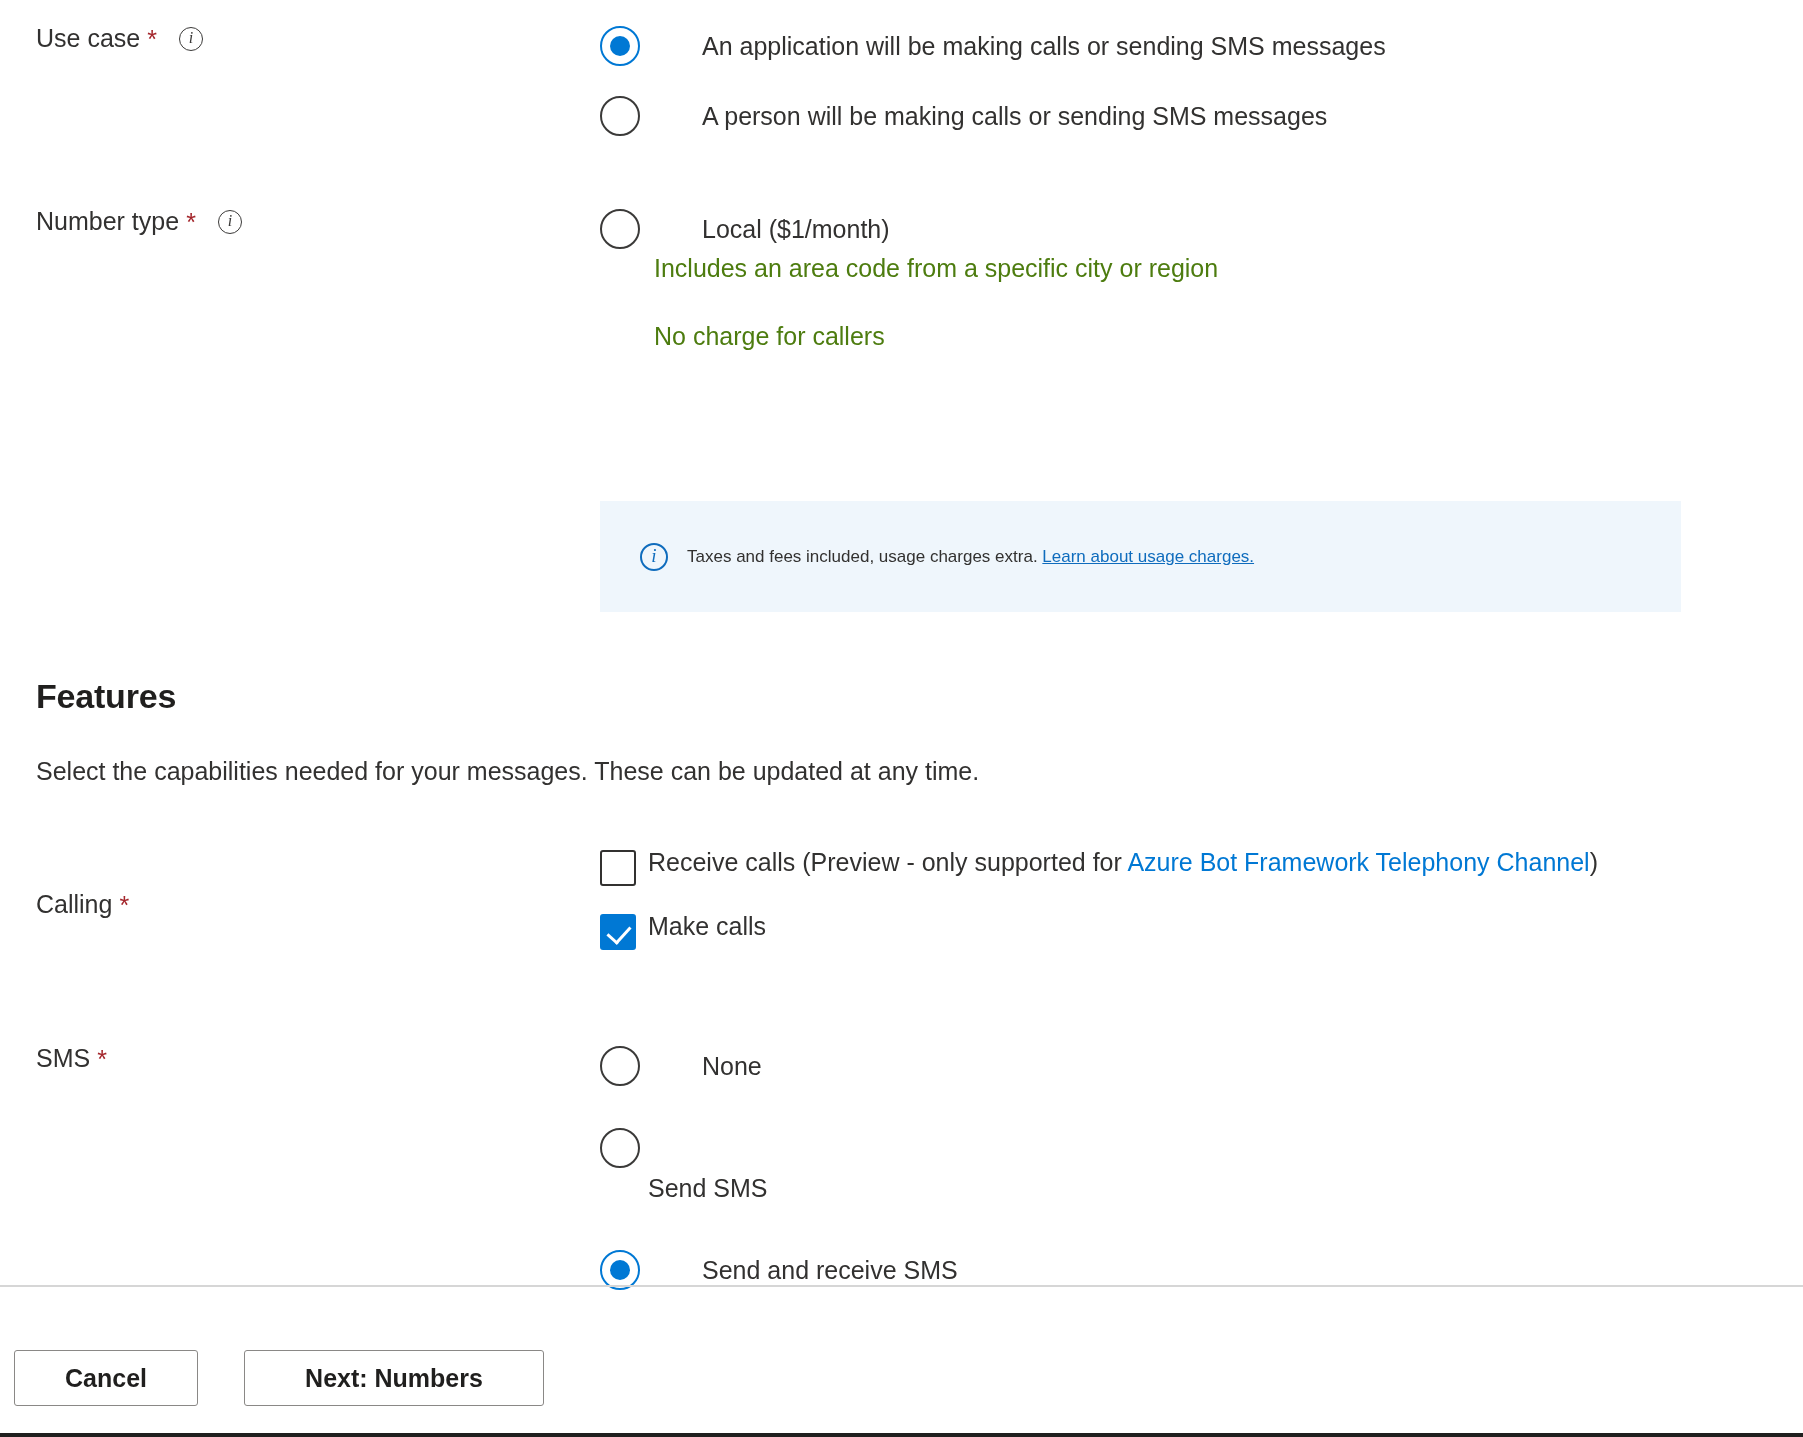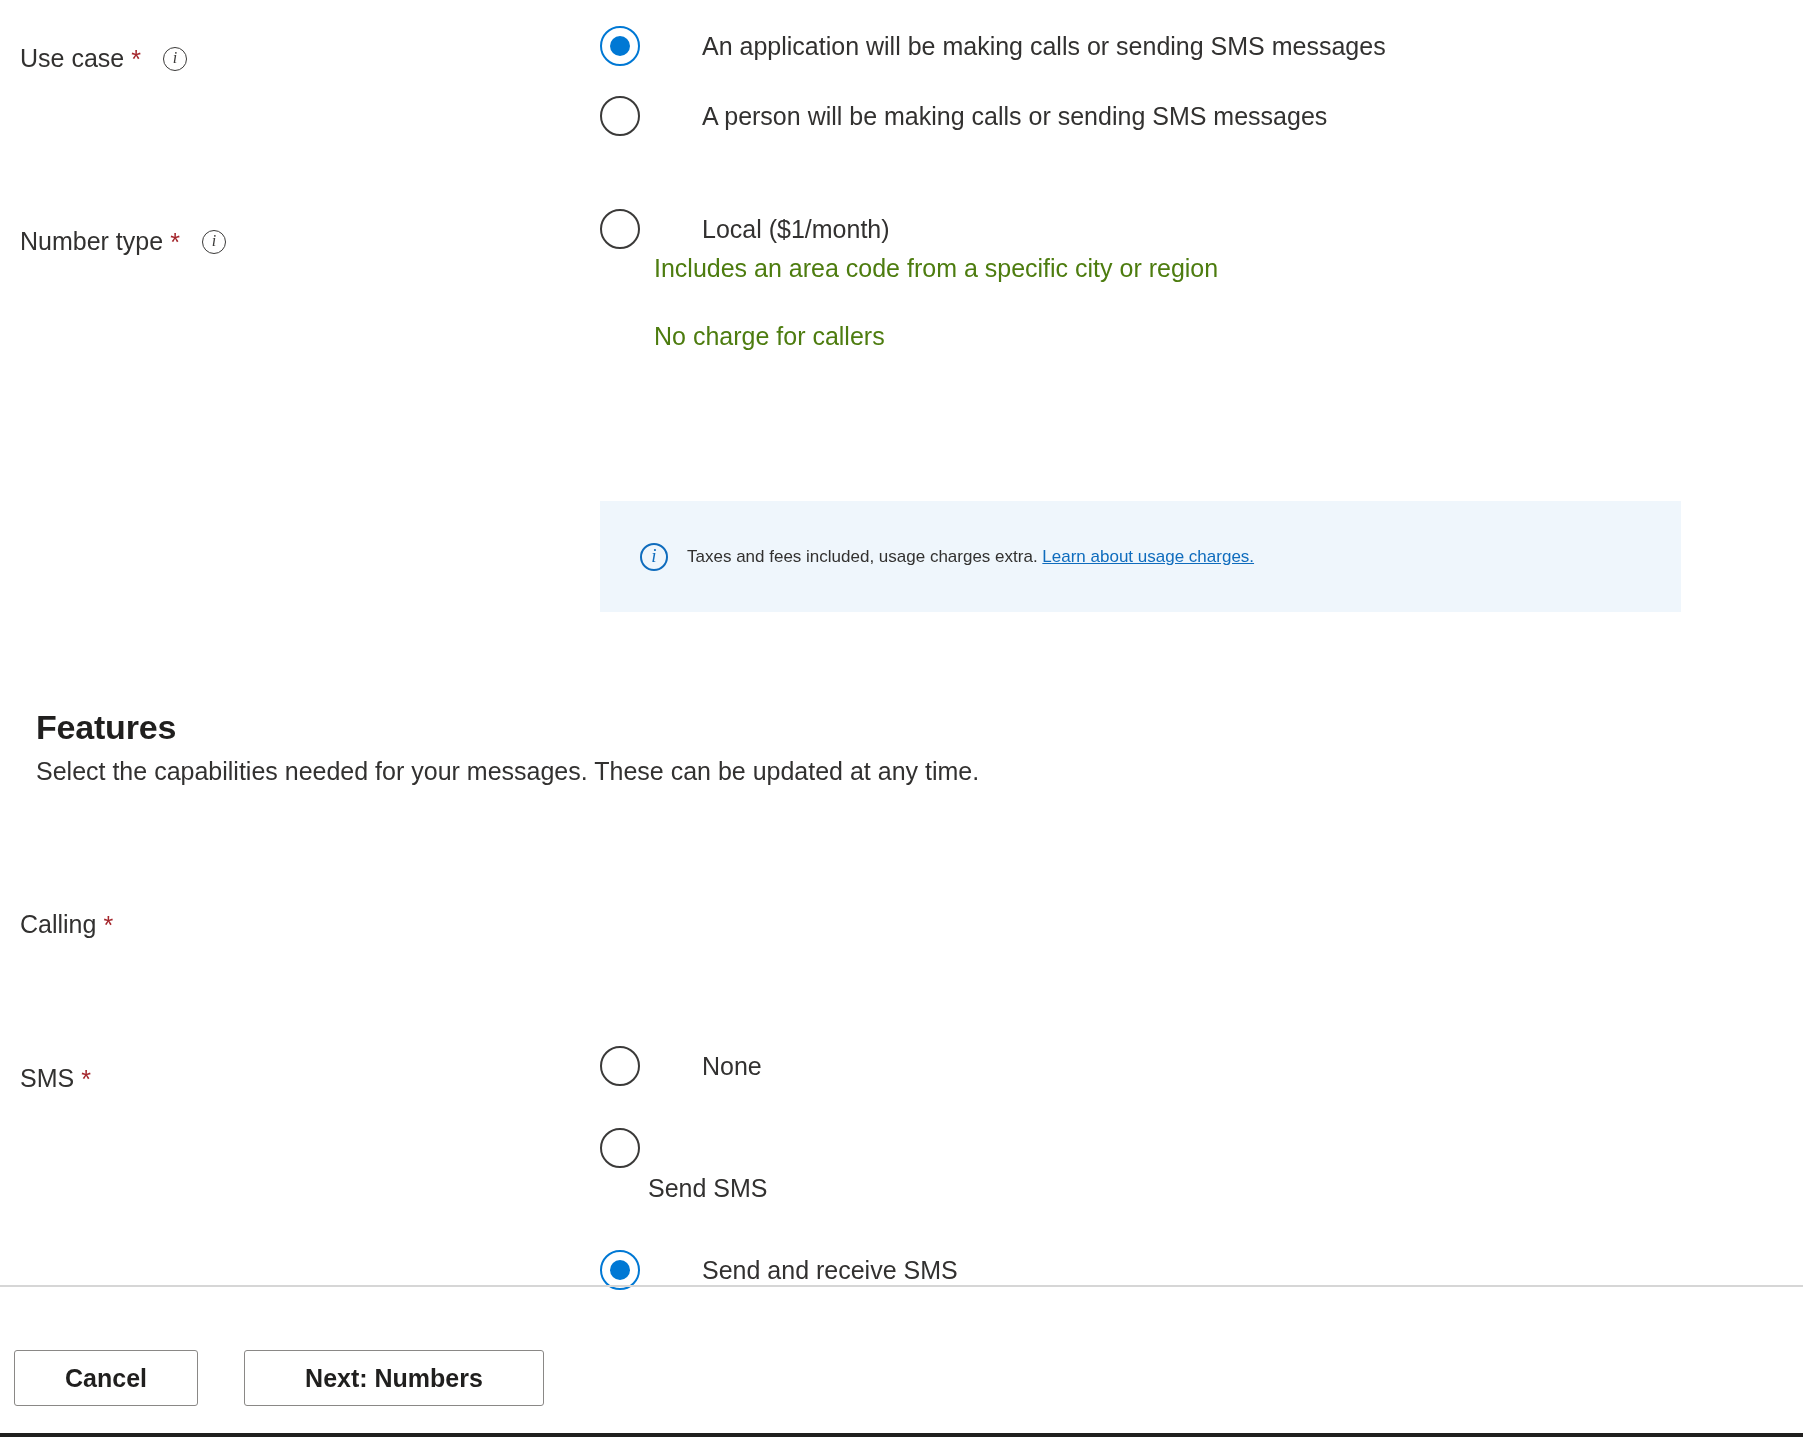--- a/index.html
+++ b/index.html
@@ -28,28 +28,27 @@
   
   .form-row {
     position: absolute;
     left: 0;
     width: 1803px;
     display: flex;
     align-items: flex-start;
   }
   .row-label {
     width: 600px;
-    padding-left: 20px;
+    padding-left: 36px;
     font-size: 25px;
     line-height: 1.0;
     color: #323130;
     white-space: nowrap;
     display: flex;
     align-items: center;
-    margin-top: 20px;
   }
   .req-star {
     color: #a4262c;
     font-size: 25px;
     margin-left: 7px;
     line-height: 1;
     position: relative;
     top: 1px;
   }
   .info-icon {
@@ -205,21 +204,20 @@
 
   
   .section-title {
     position: absolute;
     left: 36px;
     top: 677px;
     font-size: 34px;
     font-weight: bold;
     color: #201f1e;
     letter-spacing: -0.2px;
-    margin-top: 31px;
   }
   .section-desc {
     position: absolute;
     left: 36px;
     top: 757px;
     font-size: 25px;
     color: #323130;
     white-space: nowrap;
   }
 
@@ -317,20 +315,32 @@
   </div>
 
   <div class="section-title">Features</div>
   <div class="section-desc">Select the capabilities needed for your messages. These can be updated at any time.</div>
 
   <div class="form-row" style="top:846px;">
     <div class="row-label" style="padding-top:46px;">
       <span>Calling</span>
       <span class="req-star">*</span>
     </div>
+    <div class="row-control">
+      <div class="cb-opt">
+        <div class="checkbox"></div>
+        <div class="cb-label" style="max-width:1010px;">
+          <span>Receive calls (Preview - only supported for </span><a class="link">Azure Bot Framework Telephony Channel</a><span>)</span>
+        </div>
+      </div>
+      <div class="cb-opt" style="margin-top:24px;">
+        <div class="checkbox checked"></div>
+        <div class="cb-label">Make calls</div>
+      </div>
+    </div>
   </div>
 
   <div class="form-row" style="top:1046px;">
     <div class="row-label">
       <span>SMS</span>
       <span class="req-star">*</span>
     </div>
     <div class="row-control">
       <div class="opt" style="margin-bottom:42px;">
         <div class="radio"></div>

